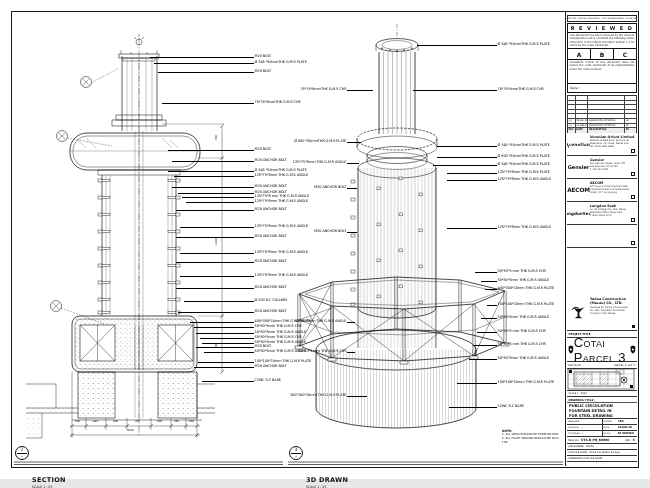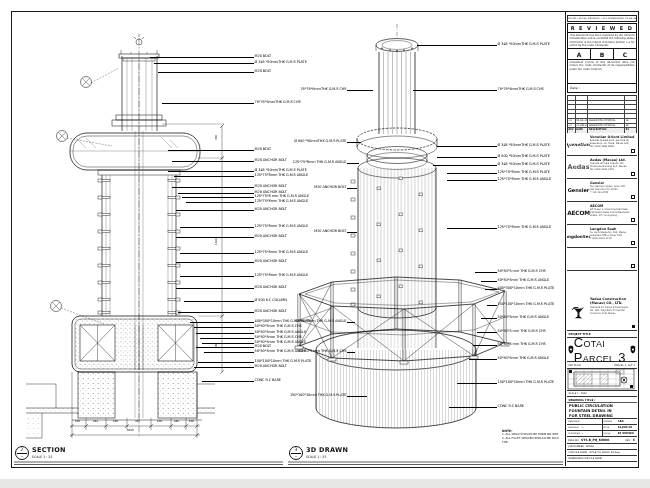--- a/index.html
+++ b/index.html
@@ -86,21 +86,21 @@
   .dimtxt{position:absolute;font-size:2.6px;line-height:1;color:#000;white-space:nowrap;}
   .dimv{transform:rotate(-90deg);transform-origin:left top;}
 
   
   .vtitle{display:flex;align-items:flex-start;}
   .vcirc{width:14px;height:14px;border-radius:50%;border:0.8px solid #111;display:flex;flex-direction:column;
          align-items:center;font-size:4.5px;line-height:1.4;box-sizing:border-box;}
   .vcirc .t{border-bottom:0.6px solid #111;width:80%;text-align:center;}
   .vcirc .b{text-align:center;}
   .vmain{margin-left:3px;}
-  .vname{font-size:6.5px;font-weight:bold;letter-spacing:.3px;}
+  .vname{font-size:6.5px;font-weight:bold;letter-spacing:.3px;margin-top:30px;}
   .vscale{font-size:3.2px;margin-top:1px;}
   .notes{font-size:2.8px;line-height:1.35;}
   .notes .nt{font-weight:bold;font-size:3px;}
 </style>
 </head>
 <body>
 
 <div class="page">
 
   <div class="abs sheet-border"></div>
@@ -492,32 +492,20 @@
           <div class="cinfo">
             <div class="cname">Venetian Orient Limited</div>
             <div class="caddr">Estrada da Baía de N. Senhora da</div>
             <div class="caddr">Esperança, s/n, Taipa, Macau SAR</div>
             <div class="caddr">Tel: (853) 2882 8888</div>
           </div>
           <div class="cbox"></div>
         </div>
         <div class="crow">
           <div class="clogo">
-            <span class="logo-aedas">Aedas</span>
-          </div>
-          <div class="cinfo">
-            <div class="cname">Aedas (Macau) Ltd.</div>
-            <div class="caddr">Avenida da Praia Grande 409</div>
-            <div class="caddr">China Law Building 21/F, Macau</div>
-            <div class="caddr">Tel: (853) 2833 1055</div>
-          </div>
-          <div class="cbox"></div>
-        </div>
-        <div class="crow">
-          <div class="clogo">
             <span class="logo-gensler">Gensler</span>
           </div>
           <div class="cinfo">
             <div class="cname">Gensler</div>
             <div class="caddr">Two Harrison Street, Suite 400</div>
             <div class="caddr">San Francisco CA 94105</div>
             <div class="caddr">T 415.433.3700</div>
           </div>
           <div class="cbox"></div>
         </div>

